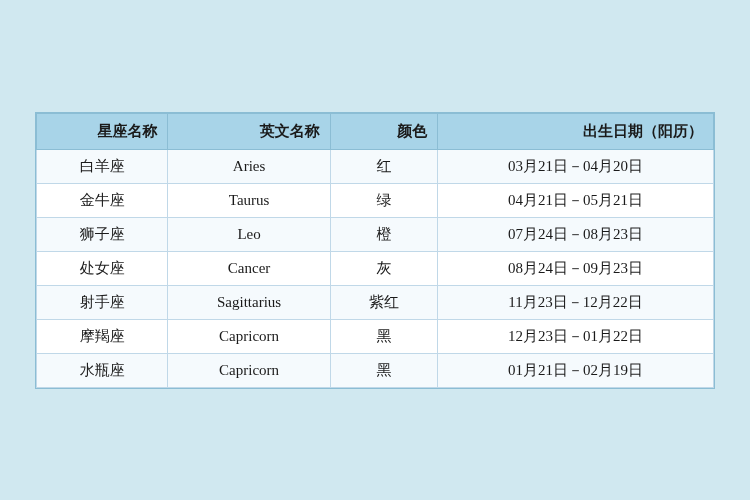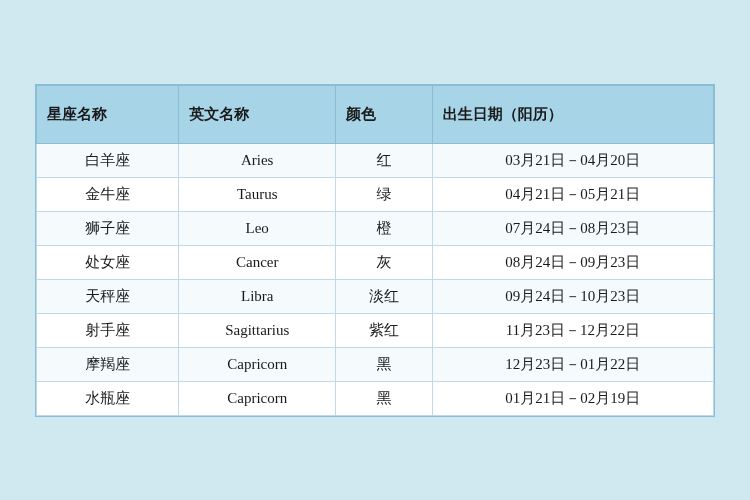--- a/index.html
+++ b/index.html
@@ -18,29 +18,29 @@
       border: 1px solid #8bbdd4;
       width: 680px;
     }
     table {
       width: 100%;
       border-collapse: collapse;
     }
     thead tr th {
       background: #a8d4e8;
       border: 1px solid #8bbdd4;
-      padding: 19px 10px;
-      text-align: left;
+      padding: 8px 10px;
+      text-align: right;
       font-weight: bold;
       color: #1a1a1a;
       font-size: 15px;
     }
     tbody tr td {
       border: 1px solid #c0d8e8;
-      padding: 7px 12px;
+      padding: 7px 18px;
       text-align: center;
       color: #1a1a1a;
       font-size: 15px;
     }
     tbody tr:nth-child(odd) {
       background: #f5fafd;
     }
     tbody tr:nth-child(even) {
       background: #ffffff;
     }
@@ -77,26 +77,20 @@
           <td>橙</td>
           <td>07月24日－08月23日</td>
         </tr>
         <tr>
           <td>处女座</td>
           <td>Cancer</td>
           <td>灰</td>
           <td>08月24日－09月23日</td>
         </tr>
         <tr>
-          <td>天秤座</td>
-          <td>Libra</td>
-          <td>淡红</td>
-          <td>09月24日－10月23日</td>
-        </tr>
-        <tr>
           <td>射手座</td>
           <td>Sagittarius</td>
           <td>紫红</td>
           <td>11月23日－12月22日</td>
         </tr>
         <tr>
           <td>摩羯座</td>
           <td>Capricorn</td>
           <td>黑</td>
           <td>12月23日－01月22日</td>

